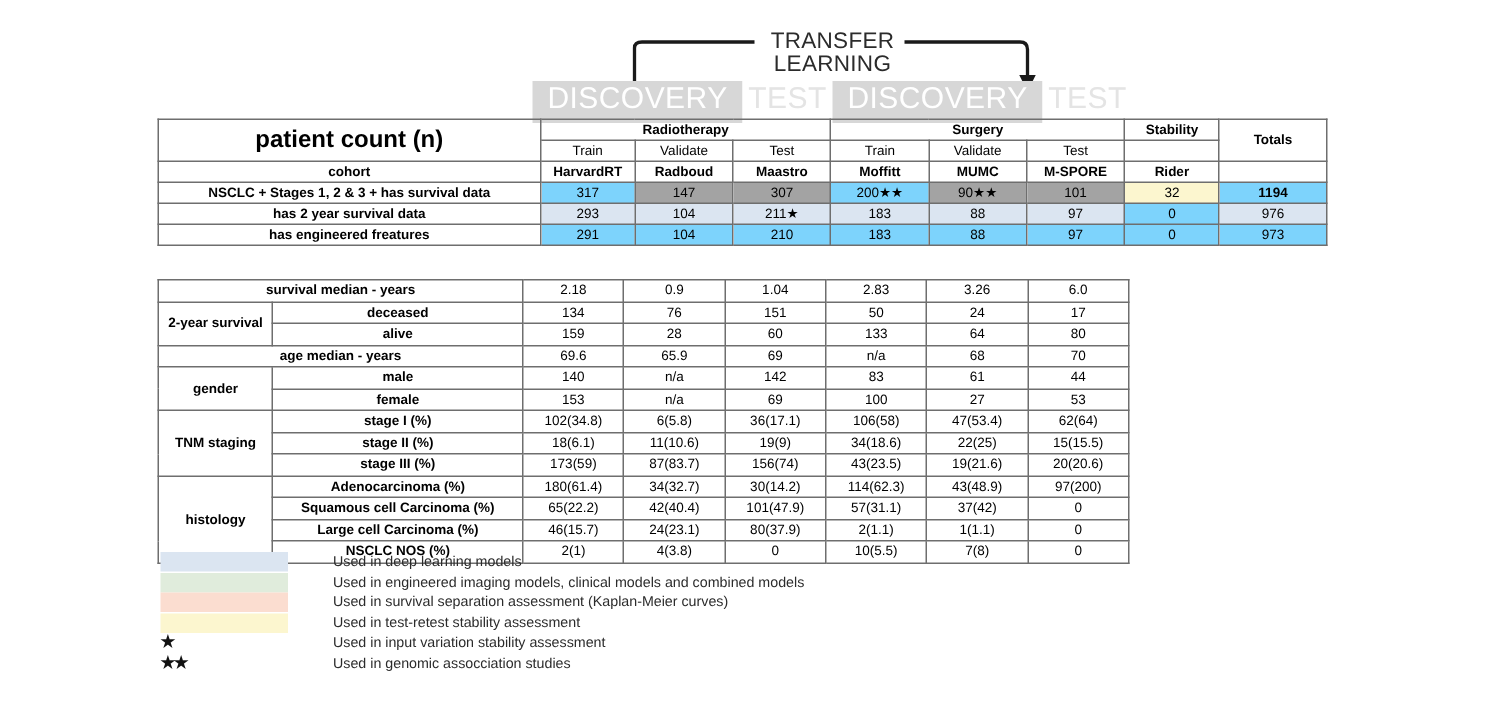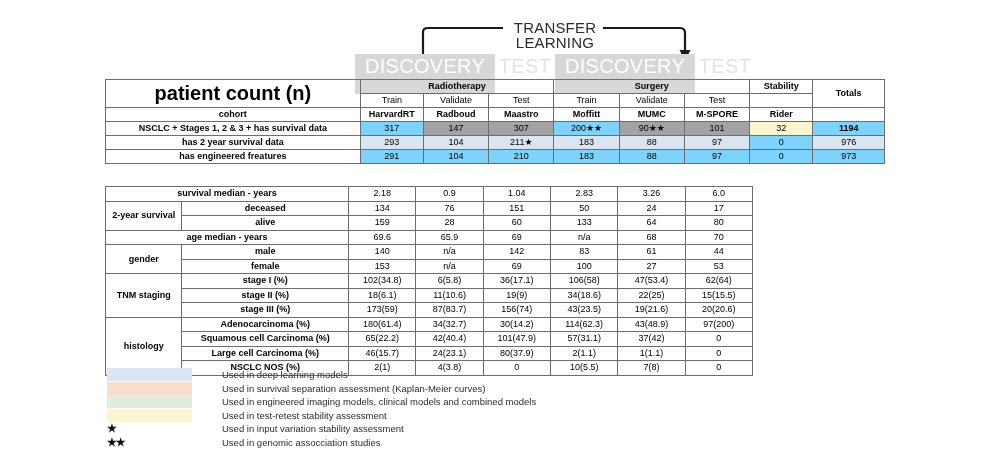--- a/index.html
+++ b/index.html
@@ -41,21 +41,21 @@
   
   #strip {
     position: absolute;
     left: 355px;
     top: 54px;
     width: 400px;
     height: 24px;
     display: flex;
   }
   .strip-cell {
-    height: 40px;
+    height: 28px;
     line-height: 24px;
     font-size: 20px;
     font-weight: normal;
     letter-spacing: 0.3px;
     text-align: center;
     white-space: nowrap;
     overflow: hidden;
   }
   .strip-disc { background: #d7d7d7; color: #ffffff; }
   .strip-test { background: #ffffff; color: #e4e4e4; }
@@ -164,21 +164,21 @@
       <col style="width:62px">
       <col style="width:62px">
     <col style="width:62px">
       <col style="width:62px">
       <col style="width:62px">
     <col style="width:60px">
       <col style="width:68px">
   </colgroup>
   <tbody id="t1-body">
       <tr>
-        <td class="big" rowspan="2" style="font-size: 20px;">patient count (n)</td>
+        <td class="big" rowspan="2" style="font-size: 16px;">patient count (n)</td>
         <td class="big" colspan="3">Radiotherapy</td>
         <td class="big" colspan="3">Surgery</td>
         <td class="hdrlbl">Stability</td>
         <td class="hdrlbl" rowspan="2">Totals</td>
       </tr>
       <tr>
         <td class="mid">Train</td>
         <td class="mid">Validate</td>
         <td class="mid">Test</td>
         <td class="mid">Train</td>
@@ -368,28 +368,28 @@
       </tr>
     </tbody>
 </table>
 
 <div id="legend">
     <div class="leg-row">
       <div class="leg-sw" style="background: rgb(219, 229, 241);"></div>
       <div class="leg-txt">Used in deep learning models</div>
     </div>
     <div class="leg-row">
+      <div class="leg-sw" style="background: rgb(224, 236, 220);"></div>
+      <div class="leg-txt">Used in engineered imaging models, clinical models and combined models</div>
+    </div>
+    <div class="leg-row">
       <div class="leg-sw" style="background: rgb(251, 221, 208);"></div>
       <div class="leg-txt">Used in survival separation assessment (Kaplan-Meier curves)</div>
     </div>
     <div class="leg-row">
-      <div class="leg-sw" style="background: rgb(224, 236, 220);"></div>
-      <div class="leg-txt">Used in engineered imaging models, clinical models and combined models</div>
-    </div>
-    <div class="leg-row">
       <div class="leg-sw" style="background: rgb(252, 246, 207);"></div>
       <div class="leg-txt">Used in test-retest stability assessment</div>
     </div>
     <div class="leg-row">
       <div class="leg-star">★</div>
       <div class="leg-txt">Used in input variation stability assessment</div>
     </div>
     <div class="leg-row">
       <div class="leg-star">★★</div>
       <div class="leg-txt">Used in genomic assocciation studies</div>

